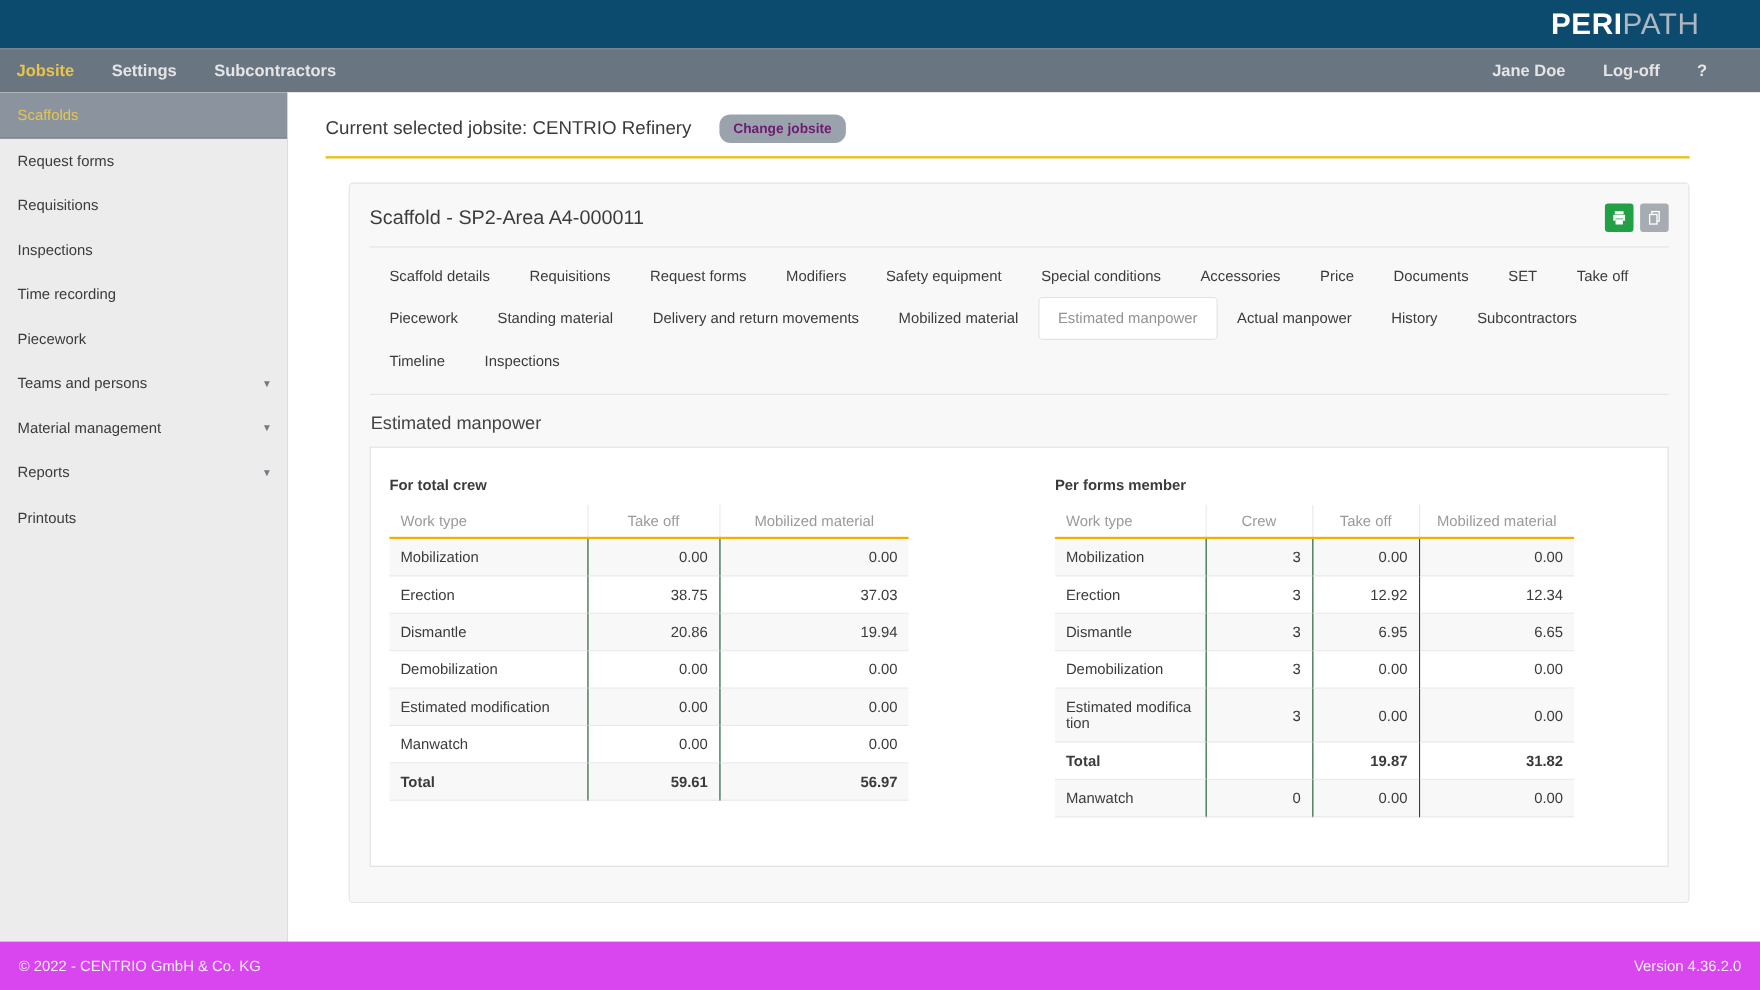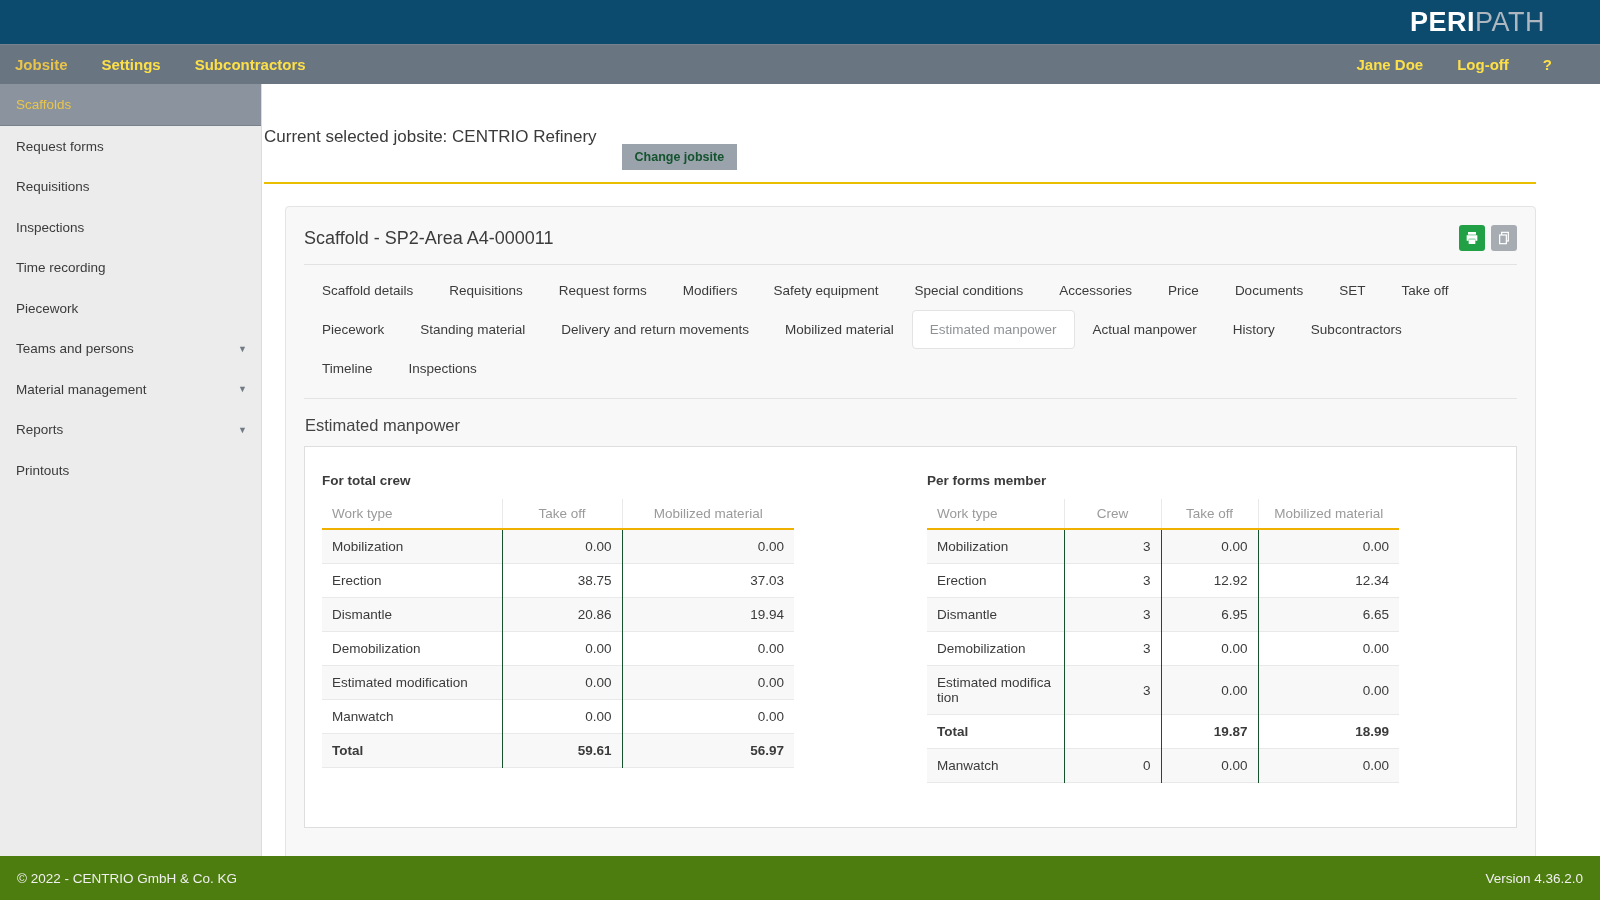--- a/index.html
+++ b/index.html
@@ -20,50 +20,50 @@
   .brand .b1 { color:#ffffff; font-weight:bold; }
   .brand .b2 { color:#aeb6bf; font-weight:normal; }
 
   .navrow {
     height:40px; background:#6a7582; flex:0 0 40px;
     display:flex; align-items:center; justify-content:space-between;
     border-top:1px solid #76818d;
     padding:0 48px 0 15px;
   }
   .navgroup { display:flex; align-items:center; gap:34px; }
-  .nav-item { color:#fde047; font-size:15px; font-weight:600; cursor:pointer; white-space:nowrap; }
+  .nav-item { color:#e5e5e5; font-size:15px; font-weight:600; cursor:pointer; white-space:nowrap; }
   .nav-item.active { color:#e8c44b; }
 
   
   .middle { flex:1 1 auto; display:flex; min-height:0; }
 
   .sidebar {
     width:262px; flex:0 0 262px; background:#ececec;
     border-right:1px solid #dcdcdc;
   }
   .side-item {
     height:40.5px; display:flex; align-items:center;
     padding:0 14px 0 16px; font-size:13.5px; color:#3b3b3b; cursor:pointer;
   }
   .side-item.active {
     background:#8a939e; color:#e9c64a;
     height:42px; border-bottom:1px solid #79828c;
   }
   .side-item .grow { flex:1; }
   .side-chevron { font-size:9px; color:#707a85; }
 
-  .main { flex:1 1 auto; background:#ffffff; padding:20px 64px 0 2px; min-width:0; }
+  .main { flex:1 1 auto; background:#ffffff; padding:20px 64px 0 34px; min-width:0; }
 
   
   .jobsite-bar { display:flex; align-items:center; }
   .jobsite-text { font-size:17px; color:#3a3a3a; }
   .change-btn {
-    margin-left:25px; background:#9aa3ac; color:#14532d;
-    font-size:12.5px; font-weight:bold; border:none; border-radius:0;
-    padding:6px 13px; cursor:pointer; font-family:inherit;margin-top:40px;
+    margin-left:25px; background:#9aa3ac; color:#701a75;
+    font-size:12.5px; font-weight:bold; border:none; border-radius:10px;
+    padding:6px 13px; cursor:pointer; font-family:inherit;
   }
   .yellow-rule { height:2px; background:#e9be00; margin-top:12px; }
 
   
   .card {
     margin-top:22px; background:#f8f8f8;
     border:1px solid #e4e4e4; border-radius:4px;
     padding:18px 18px 32px 18px;
     margin-left:21px;
   }
@@ -113,21 +113,21 @@
   td + td { border-left:1px solid #14532d; }
   tbody tr:last-child { border-bottom:1px solid #e9e9e9; }
   tbody tr:nth-child(odd) { background:#f8f8f8; }
   tr.bold td { font-weight:bold; }
   .t-left  { width:472px; }
   .t-right { width:472px; }
   .t-right td:first-child { word-break:break-all; }
 
   
   .footer {
-    flex:0 0 44px; background:#4d7c0f; color:#f0f0f0;
+    flex:0 0 44px; background:#d946ef; color:#f0f0f0;
     display:flex; align-items:center; justify-content:space-between;
     padding:12px 17px; font-size:13.5px; margin-top:auto;
   }
 </style>
 </head>
 <body>
 
 <div class="topbar">
   <div class="brand">
     <span class="b1">PERI</span><span class="b2">PATH</span>
@@ -352,21 +352,21 @@
                 <tr>
                   <td>Estimated modification</td>
                   <td>3</td>
                   <td>0.00</td>
                   <td>0.00</td>
                 </tr>
                 <tr class="bold">
                   <td>Total</td>
                   <td></td>
                   <td>19.87</td>
-                  <td>18.99</td>
+                  <td>31.82</td>
                 </tr>
                 <tr>
                   <td>Manwatch</td>
                   <td>0</td>
                   <td>0.00</td>
                   <td>0.00</td>
                 </tr>
               </tbody>
             </table>
         </div>

